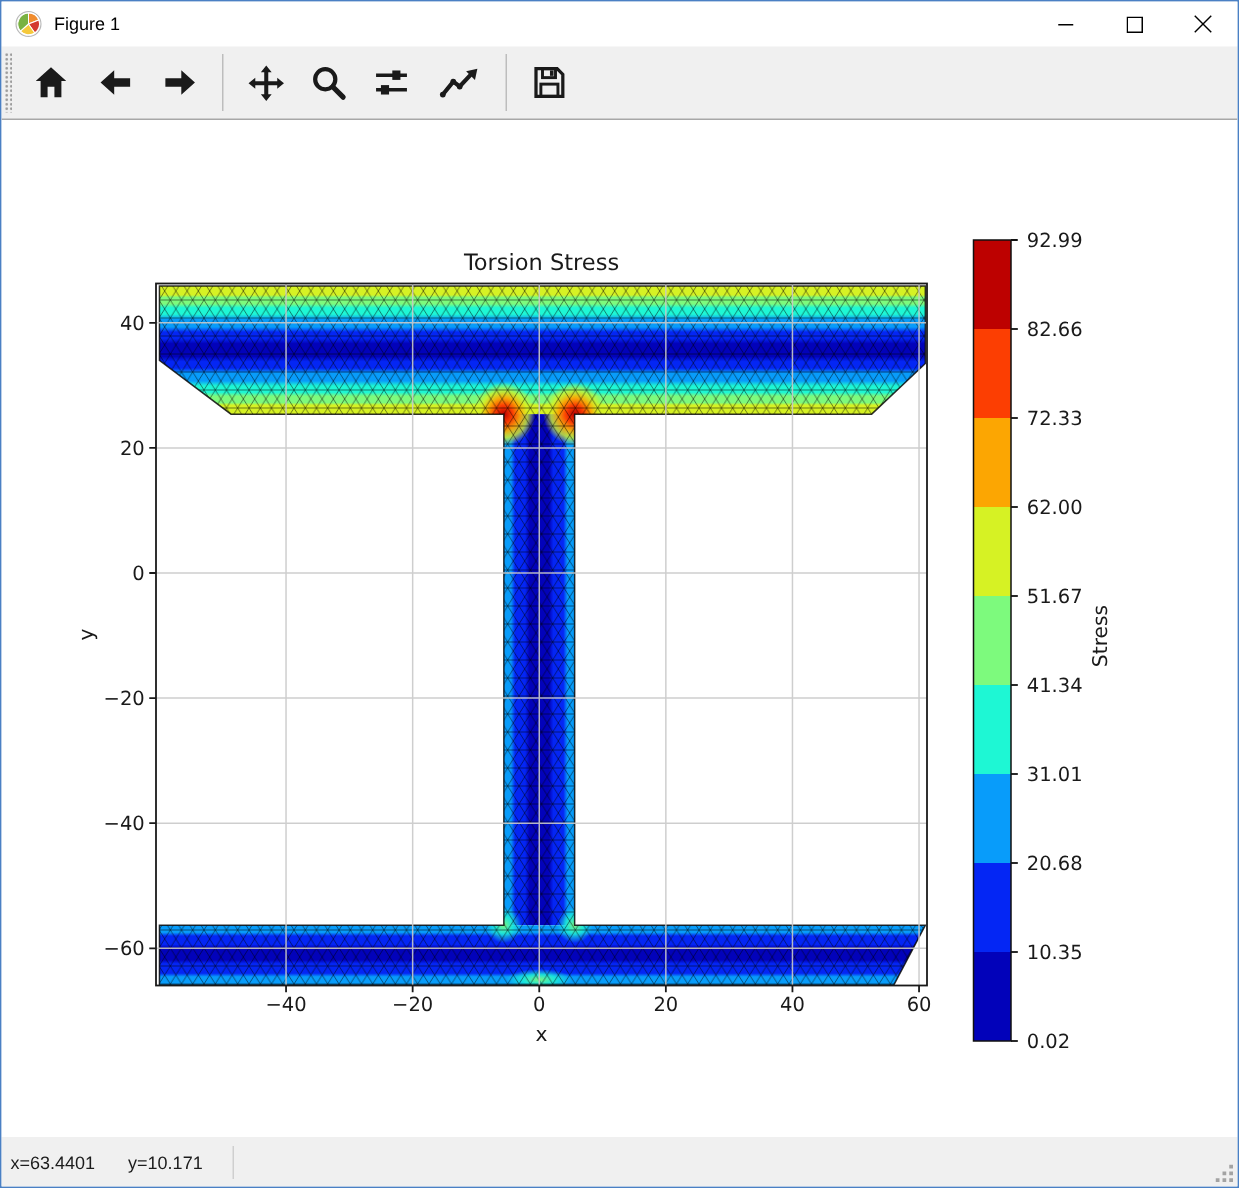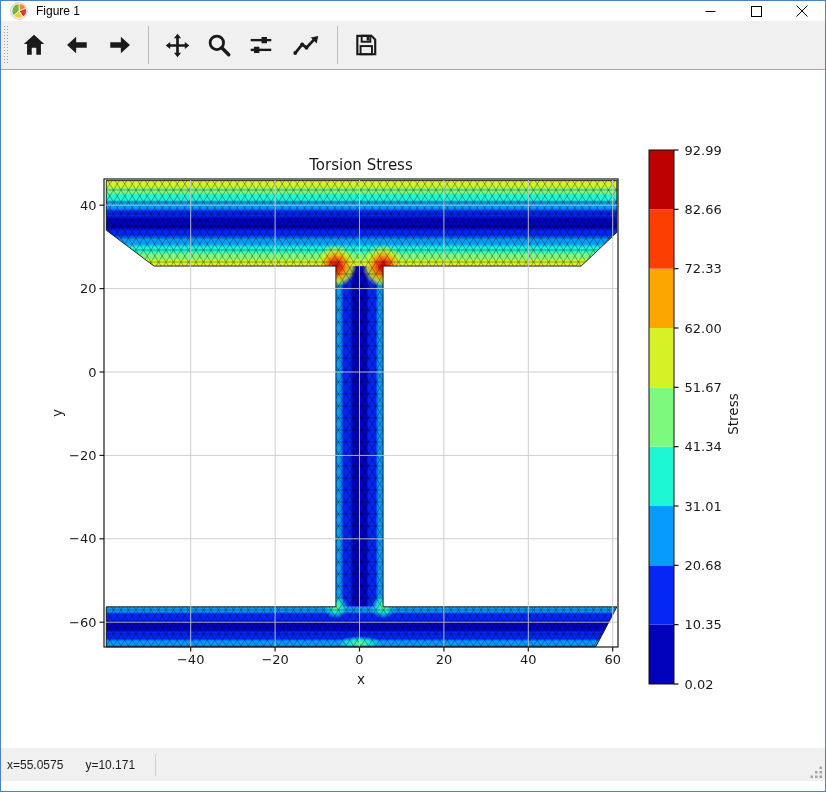--- a/index.html
+++ b/index.html
@@ -3,21 +3,21 @@
 <meta charset="utf-8">
 <style>
   html,body{margin:0;padding:0;background:#888;}
   .window{
     width:826px;height:792px;box-sizing:border-box;
     border:1px solid #4a80c4;background:#fff;
     font-family:"Liberation Sans",sans-serif;
     display:flex;flex-direction:column;position:relative;overflow:hidden;
   }
   
-  .titlebar{height:20px;background:#fff;display:flex;align-items:center;flex:0 0 auto;}
+  .titlebar{height:30px;background:#fff;display:flex;align-items:center;flex:0 0 auto;}
   .titlebar .appicon{margin-left:9px;width:18px;height:18px;flex:0 0 auto;}
   .titlebar .title{margin-left:8px;font-size:12px;color:#000;}
   .titlebar .spacer{flex:1;}
   .winbtn{width:46px;height:30px;display:flex;align-items:center;justify-content:center;}
   .winbtn svg{display:block;}
   
   .toolbar{
     height:48px;background:#f0f0f0;border-bottom:1px solid #a7a7a7;
     display:flex;align-items:center;flex:0 0 auto;position:relative;
   }
@@ -312,21 +312,21 @@
           <text x="683.5" y="203.2">72.33</text>
           <text x="683.5" y="143.8">82.66</text>
           <text x="683.5" y="84.5">92.99</text>
         </g>
         <text x="737" y="344" font-size="13.5" fill="#1a1a1a" text-anchor="middle" transform="rotate(-90 737 344)">Stress</text>
       </g>
     </svg>
   </div>
 
   <div class="statusbar">
-    <span class="sx">x=55.0575</span>
+    <span class="sx">x=63.4401</span>
     <span class="sy">y=10.171</span>
     <div class="sb-sep"></div>
     <svg class="sb-grip" width="13" height="13">
       <g fill="#a3a3a3">
         <rect x="9.5" y="0.5" width="2.5" height="2.5"></rect>
         <rect x="9.5" y="5" width="2.5" height="2.5"></rect>
         <rect x="5" y="5" width="2.5" height="2.5"></rect>
         <rect x="9.5" y="9.5" width="2.5" height="2.5"></rect>
         <rect x="5" y="9.5" width="2.5" height="2.5"></rect>
         <rect x="0.5" y="9.5" width="2.5" height="2.5"></rect>

